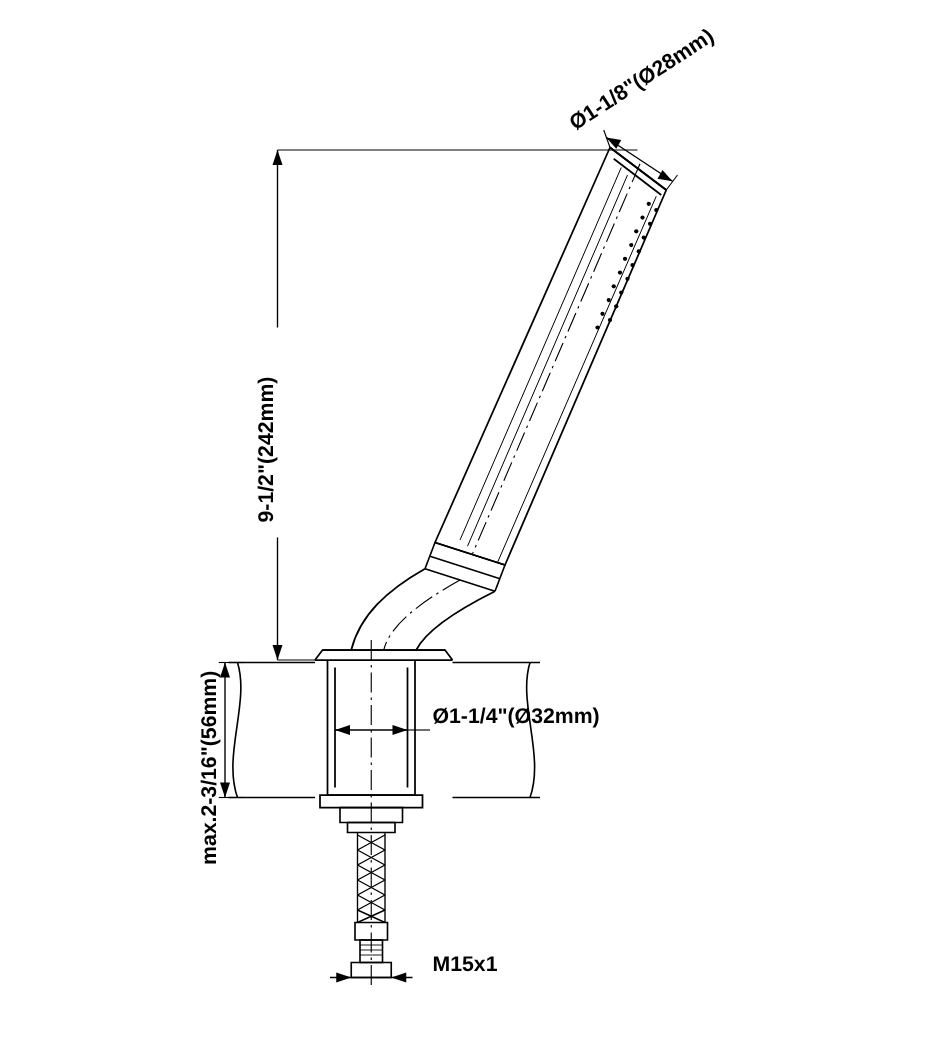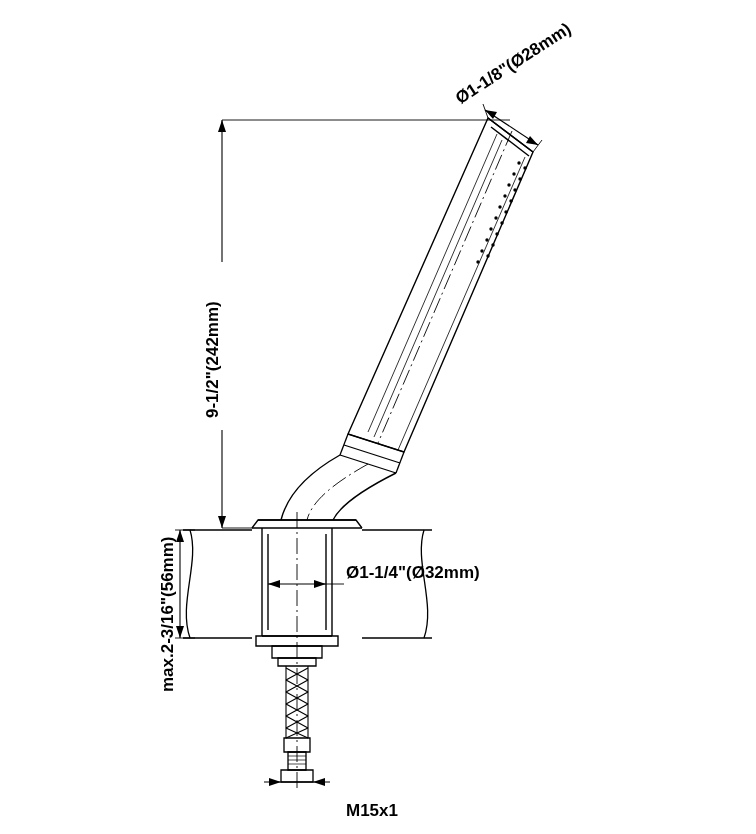--- a/index.html
+++ b/index.html
@@ -207,15 +207,15 @@
   </svg>
 
   <div class="dim-label rot-diag" style="left:452px; top:92px;">Ø1-1/8"(Ø28mm)</div>
 
   <div class="dim-label rot-vert" style="left:203px; top:418px;">9-1/2"(242mm)</div>
 
   <div class="dim-label rot-vert" style="left:158px; top:692px;">max.2-3/16"(56mm)</div>
 
   <div class="dim-label" style="left:346px; top:563px;">Ø1-1/4"(Ø32mm)</div>
 
-  <div class="dim-label" style="left:346px; top:801px;">M15x1</div>
+  <div class="dim-label" style="left:346px; top:762px;">M15x1</div>
 
 </div>
 
 </body></html>

